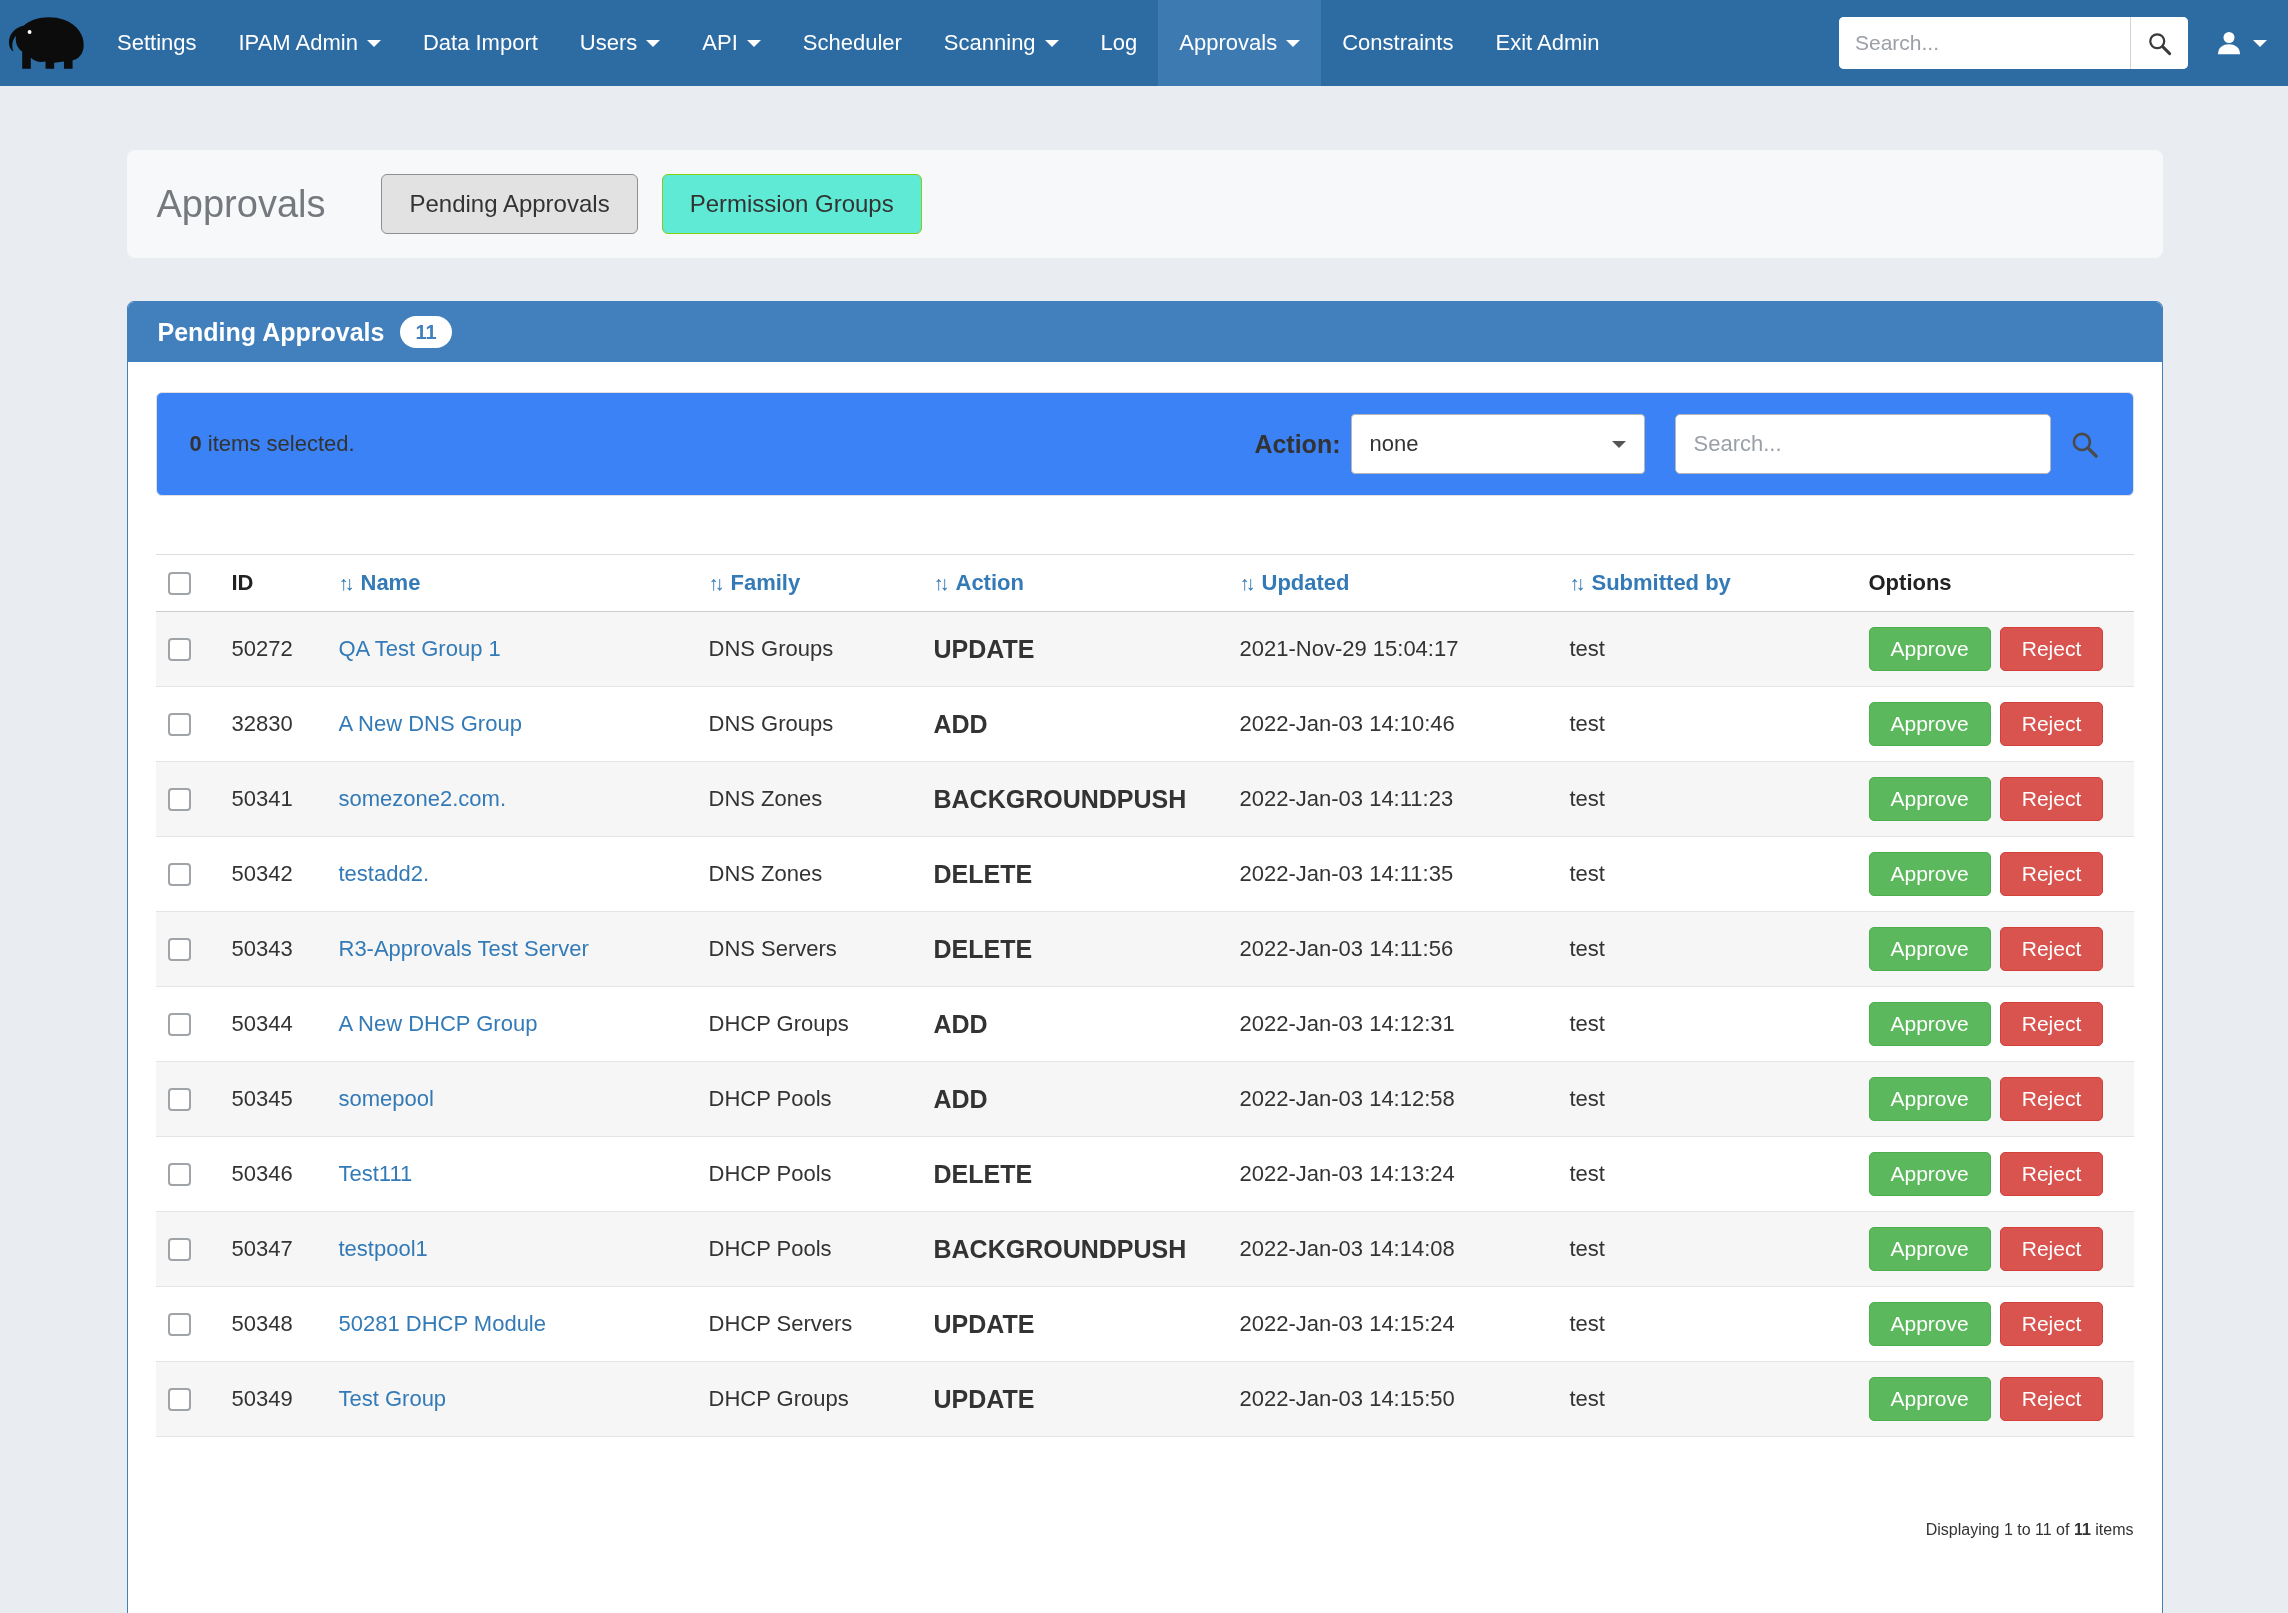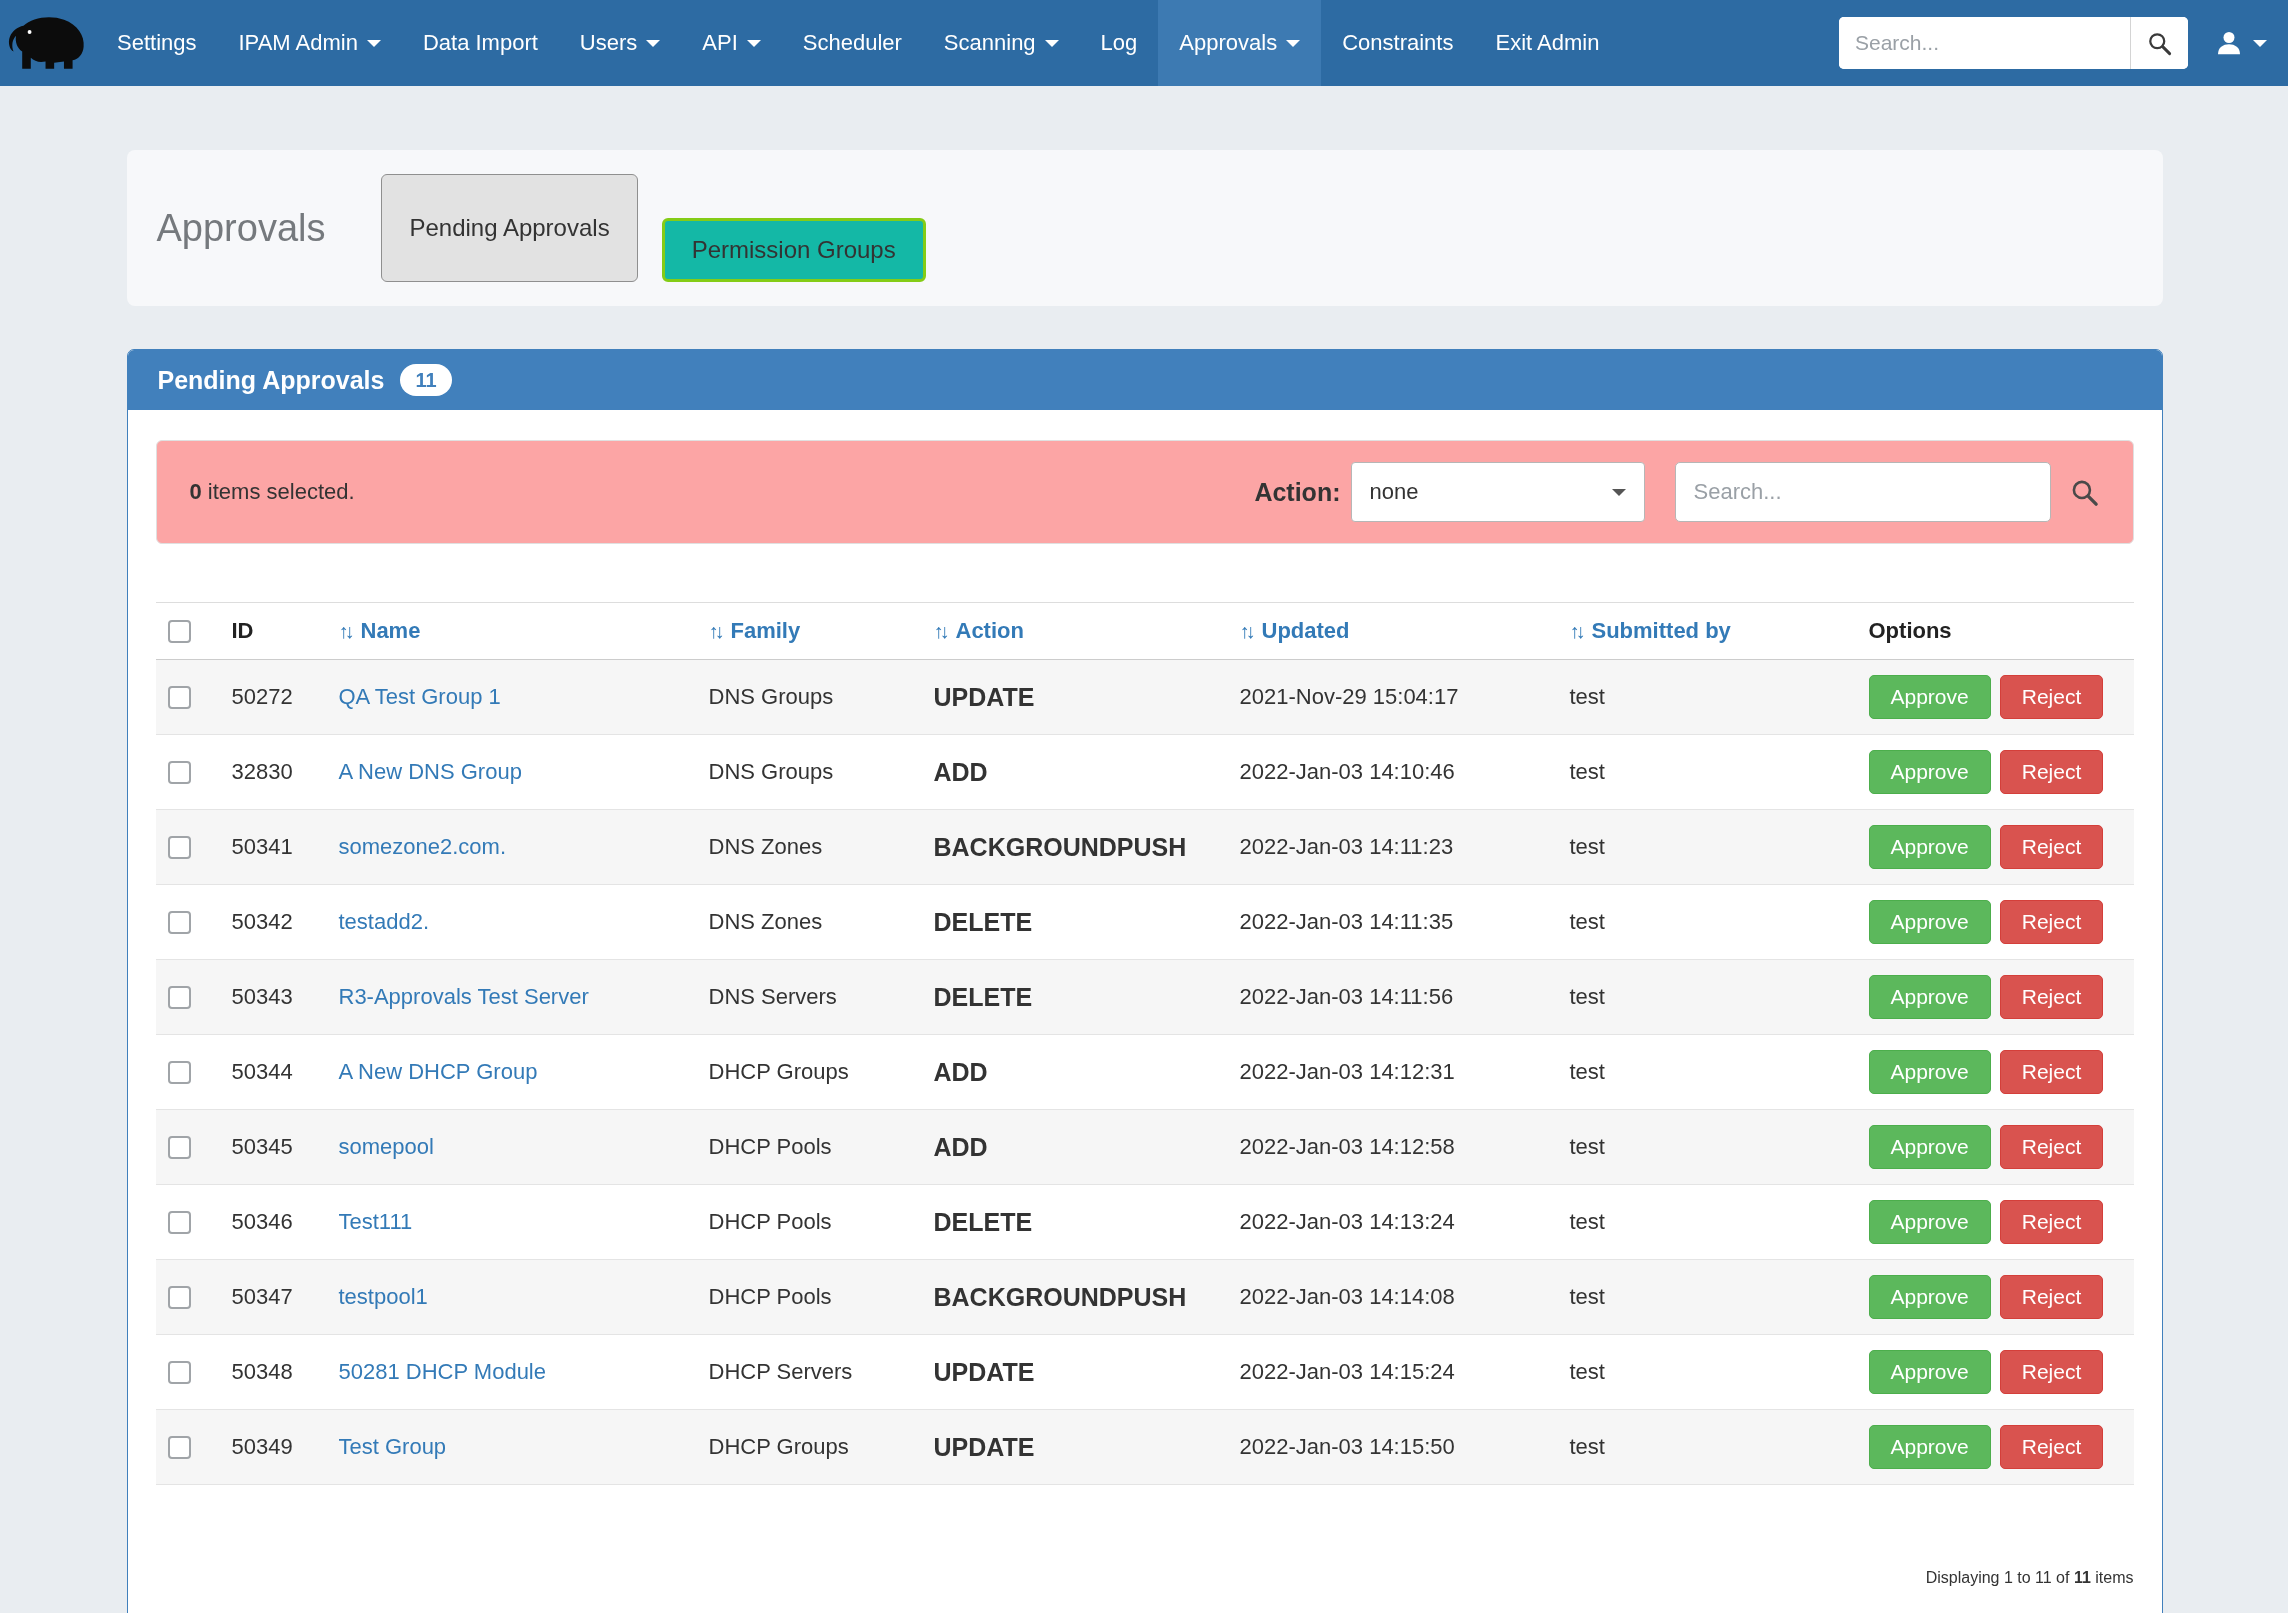--- a/index.html
+++ b/index.html
@@ -54,41 +54,41 @@
     margin-top: 64px; background: #f7f8fa; border-radius: 8px;
     padding: 24px 30px; display: flex; align-items: center;
   }
   .page-title { font-size: 38px; font-weight: 400; color: #75797d; margin-right: 56px; }
   .view-tabs { display: flex; }
   .tab-btn {
     font-size: 24px; padding: 15px 27px; border-radius: 6px; cursor: pointer;
     margin-right: 24px; font-family: inherit; color: #333;
   }
   .tab-btn.active { background: #e2e2e2; border: 1px solid #8f8f8f; }
-  .tab-btn:not(.active) { background: #14b8a6; border: 3px solid #84cc16; margin-top: 44px; }
+  .tab-btn:not(.active) { background: #5eead4; border: 1px solid #84cc16; }
 
   
   .panel {
     margin-top: 43px; background: #fff;
     border: 1px solid var(--panel-header, #4180bc); border-radius: 7px; overflow: hidden;
   }
   .panel-heading {
     background: var(--panel-header, #4180bc); color: #fff;
     font-size: 25px; font-weight: bold; padding: 14px 30px;
     display: flex; align-items: center; gap: 16px;
   }
   .badge {
     background: #fff; color: var(--panel-header, #4180bc);
     font-size: 20px; font-weight: bold; border-radius: 994px; padding: 6px 15px; line-height: 1;
   }
   .panel-body { padding: 30px 28px; }
 
   
   .toolbar {
-    border: 1px solid #e0e0e0; background: #fca5a5; border-radius: 6px;
+    border: 1px solid #e0e0e0; background: #3b82f6; border-radius: 6px;
     padding: 21px 33px; display: flex; align-items: center; justify-content: space-between;
   }
   .selected-info { font-size: 22px; }
   .toolbar-right { display: flex; align-items: center; }
   .action-label { font-weight: bold; font-size: 25px; margin-right: 10px; }
   .select-box {
     width: 294px; height: 60px; background: #fff; border: 1px solid #b6b6b6; border-radius: 4px;
     display: flex; align-items: center; justify-content: space-between;
     padding: 0 18px; font-size: 22px; color: #333; cursor: pointer;
   }

